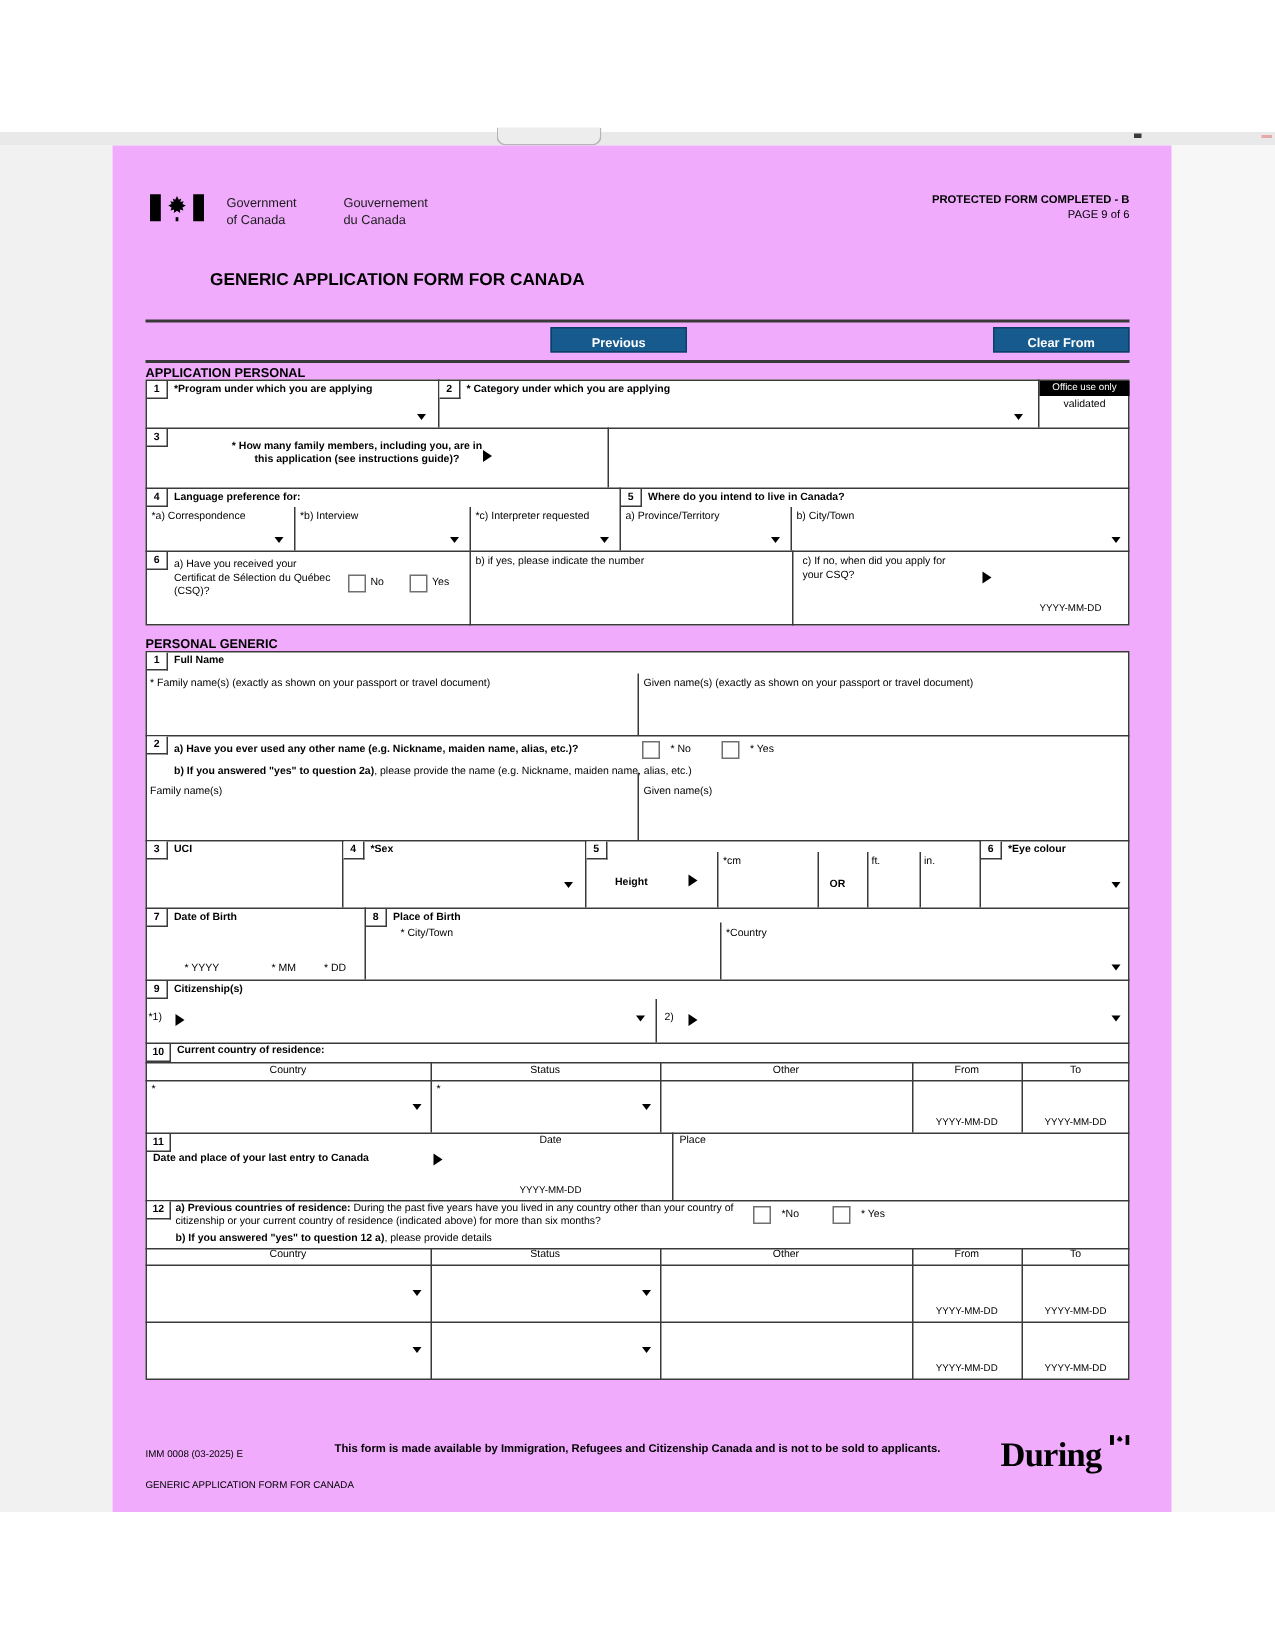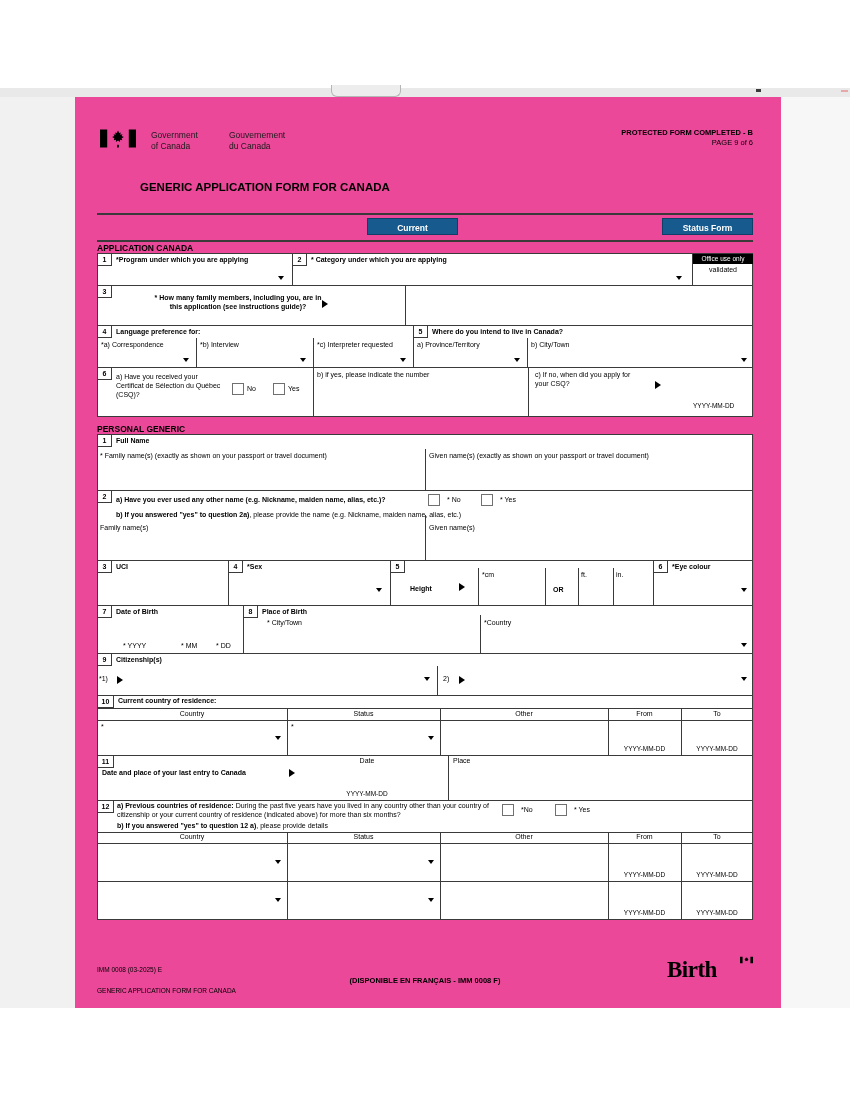--- a/index.html
+++ b/index.html
@@ -22,42 +22,42 @@
 </head>
 <body>
 
 <div class="abs" style="left:0;top:88;left:0px;top:88px;width:850px;height:9px;background:#e9e9e9;"></div>
 <div class="abs" style="left:331px;top:85px;width:70px;height:12px;background:#ededed;border:1px solid #b5b5b5;border-top:none;border-radius:0 0 6px 6px;box-sizing:border-box;"></div>
 <div class="abs" style="left:756px;top:89px;width:5px;height:3px;background:#3a3a3a;"></div>
 <div class="abs" style="left:841px;top:90px;width:7px;height:2px;background:#e6a8a8;"></div>
 <div class="abs" style="left:0px;top:97px;width:75px;height:911px;background:#f1f1f1;"></div>
 <div class="abs" style="left:781px;top:97px;width:69px;height:911px;background:#f7f7f7;"></div>
 
-<div class="abs" style="left:75px;top:97px;width:706px;height:911px;background:#ec4899;">
+<div class="abs" style="left:75px;top:97px;width:706px;height:911px;background:#f0abfc;">
 
   <svg style="position:absolute;left:25px;top:32px;" width="36" height="19" viewBox="0 0 40 20">
     <rect x="0" y="0" width="8" height="20" fill="#000"></rect>
     <rect x="32" y="0" width="8" height="20" fill="#000"></rect>
     <polygon transform="translate(10.7,0.6) scale(0.62)" fill="#000" points="15,1 17.2,5.5 20,4.2 19,8.3 23,7.5 21.5,10.8 25.5,12.5 21.5,14.8 22.7,18.3 18.5,17.2 18.8,21.5 15,18.8 11.2,21.5 11.5,17.2 7.3,18.3 8.5,14.8 4.5,12.5 8.5,10.8 7,7.5 11,8.3 10,4.2 12.8,5.5"></polygon>
     <rect x="19" y="17" width="2" height="3" fill="#000"></rect>
   </svg>
   <div class="t" style="left:76px;top:33px;font-size:8.5px;line-height:11px;white-space:pre-line;color:#1a1a1a;">Government
 of Canada</div>
   <div class="t" style="left:154px;top:33px;font-size:8.5px;line-height:11px;white-space:pre-line;color:#1a1a1a;">Gouvernement
 du Canada</div>
   <div class="t b" style="right:28px;left:auto;top:31px;font-size:7.5px;position:absolute;">PROTECTED FORM COMPLETED - B</div>
   <div class="t" style="right:28px;left:auto;top:41px;font-size:7.5px;position:absolute;">PAGE 9 of 6</div>
   <div class="t b" style="left:65px;top:83px;font-size:11.5px;">GENERIC APPLICATION FORM FOR CANADA</div>
 
   <div class="hl" style="left:22px;top:116px;width:656px;height:2px;"></div>
-  <button class="btn" style="left:292px;top:121px;">Current</button>
-  <button class="btn" style="left:587px;top:121px;">Status Form</button>
+  <button class="btn" style="left:292px;top:121px;">Previous</button>
+  <button class="btn" style="left:587px;top:121px;">Clear From</button>
   <div class="hl" style="left:22px;top:143px;width:656px;height:2px;"></div>
 
-  <div class="t b" style="left:22px;top:146px;font-size:8.5px;">APPLICATION CANADA</div>
+  <div class="t b" style="left:22px;top:146px;font-size:8.5px;">APPLICATION PERSONAL</div>
 
   <div class="box" style="left:22px;top:156px;width:656px;height:164px;"></div>
 
   <div class="hl" style="left:22px;top:188px;width:656px;"></div>
   <div class="hl" style="left:22px;top:228px;width:656px;"></div>
   <div class="hl" style="left:22px;top:270px;width:656px;"></div>
   <div class="vl" style="left:217px;top:156px;height:32px;"></div>
   <div class="vl" style="left:617px;top:156px;height:32px;"></div>
   <div class="vl" style="left:330px;top:188px;height:40px;"></div>
   <div class="vl" style="left:121px;top:241px;height:29px;"></div>
@@ -262,25 +262,25 @@
   <div class="t c" style="left:606px;top:774px;width:72px;font-size:6.5px;">YYYY-MM-DD</div>
 
   <div class="field" style="left:24px;top:786px;width:175px;height:34px;"></div>
   <div class="dd" style="left:200px;top:801px;"></div>
   <div class="field" style="left:214px;top:786px;width:138px;height:34px;"></div>
   <div class="dd" style="left:353px;top:801px;"></div>
   <div class="field" style="left:367px;top:786px;width:164px;height:34px;"></div>
   <div class="t c" style="left:533px;top:812px;width:73px;font-size:6.5px;">YYYY-MM-DD</div>
   <div class="t c" style="left:606px;top:812px;width:72px;font-size:6.5px;">YYYY-MM-DD</div>
 
-  <div class="t b c" style="left:22px;top:879px;width:656px;font-size:7.5px;">(DISPONIBLE EN FRANÇAIS - IMM 0008 F)</div>
+  <div class="t b c" style="left:22px;top:864px;width:656px;font-size:7.5px;">This form is made available by Immigration, Refugees and Citizenship Canada and is not to be sold to applicants.</div>
   <div class="t" style="left:22px;top:869px;font-size:6.5px;">IMM 0008 (03-2025) E</div>
   <div class="t" style="left:22px;top:890px;font-size:6.5px;">GENERIC APPLICATION FORM FOR CANADA</div>
   <div class="abs" style="left:592px;top:860px;width:90px;height:28px;">
-    <span style="font-family:'Liberation Serif',serif;font-size:23px;font-weight:bold;letter-spacing:-0.5px;color:#000;">Birth</span>
+    <span style="font-family:'Liberation Serif',serif;font-size:23px;font-weight:bold;letter-spacing:-0.5px;color:#000;">During</span>
     <svg style="position:absolute;left:73px;top:-1px;" width="13" height="8" viewBox="0 0 40 20">
       <rect x="0" y="0" width="8" height="20" fill="#000"></rect>
       <rect x="32" y="0" width="8" height="20" fill="#000"></rect>
       <polygon transform="translate(10.7,0.6) scale(0.62)" fill="#000" points="15,1 17.2,5.5 20,4.2 19,8.3 23,7.5 21.5,10.8 25.5,12.5 21.5,14.8 22.7,18.3 18.5,17.2 18.8,21.5 15,18.8 11.2,21.5 11.5,17.2 7.3,18.3 8.5,14.8 4.5,12.5 8.5,10.8 7,7.5 11,8.3 10,4.2 12.8,5.5"></polygon>
     </svg>
   </div>
 
 </div>
 
 </body></html>

